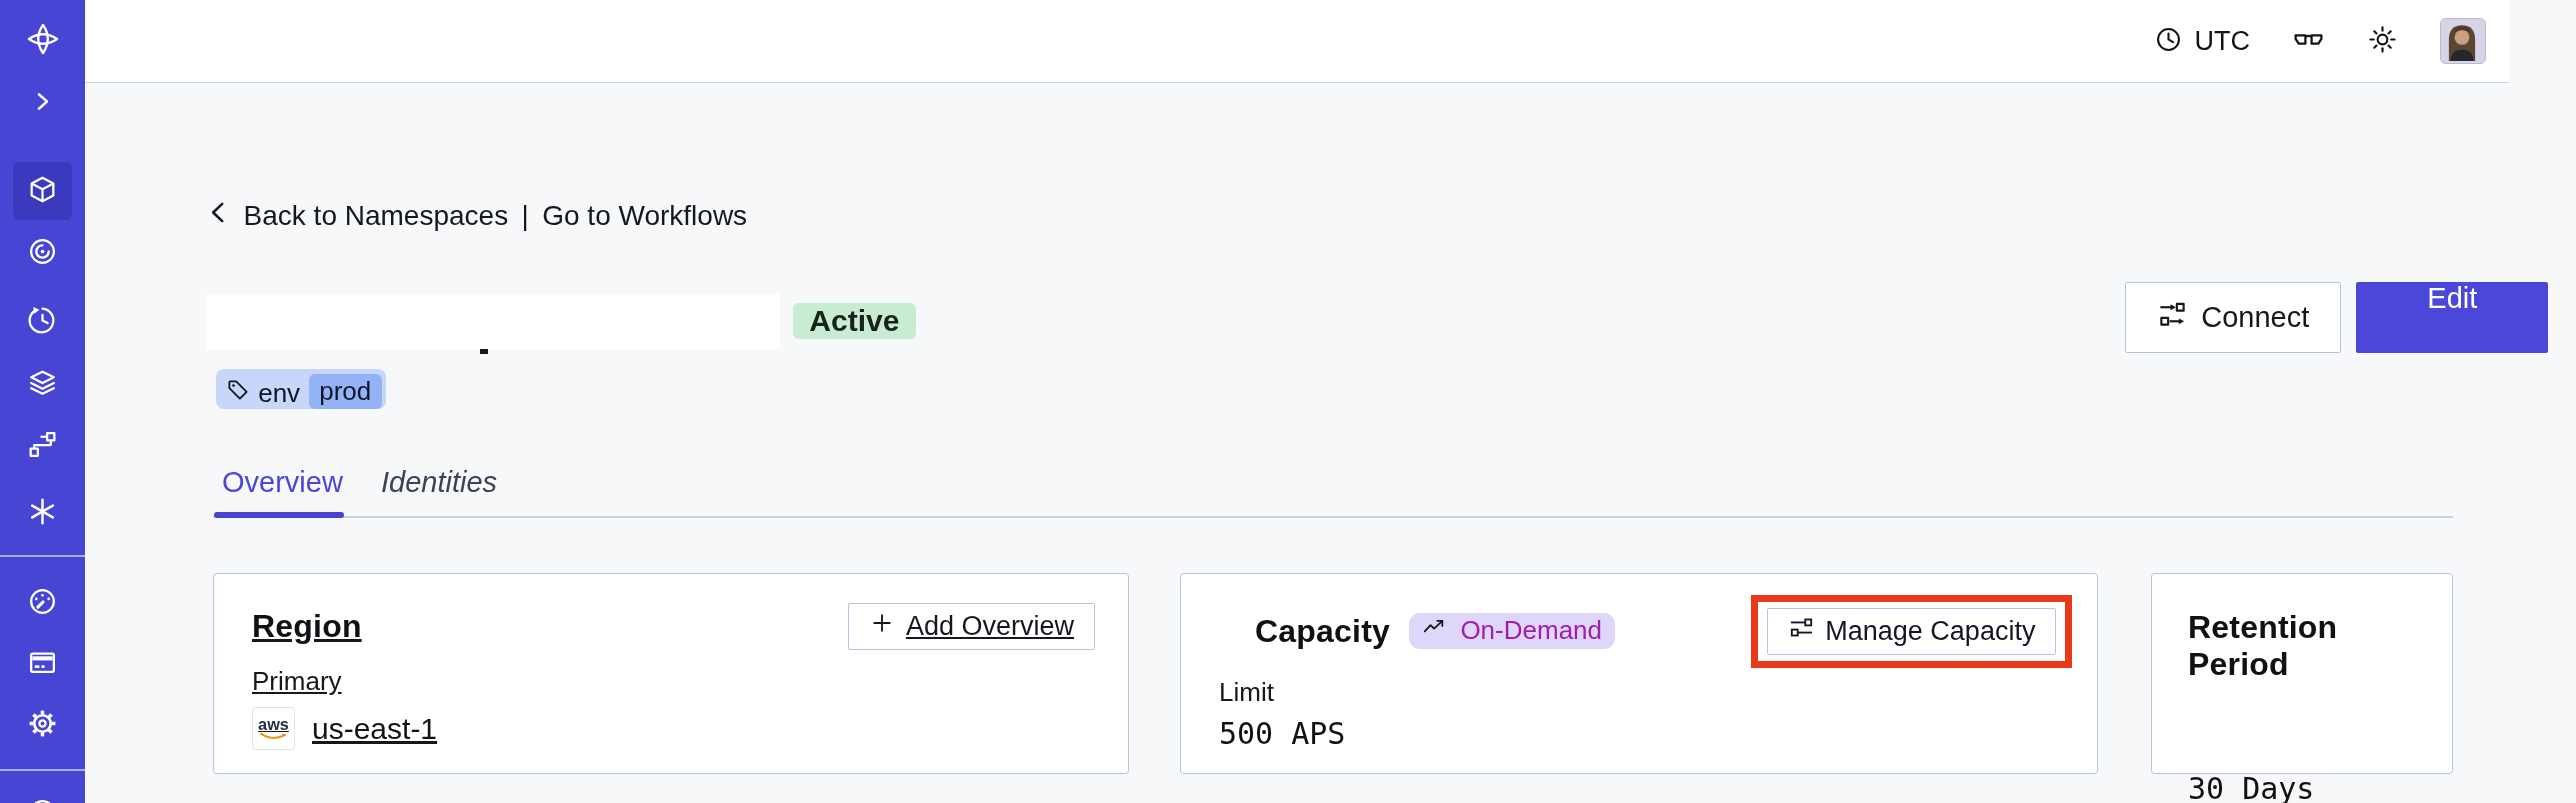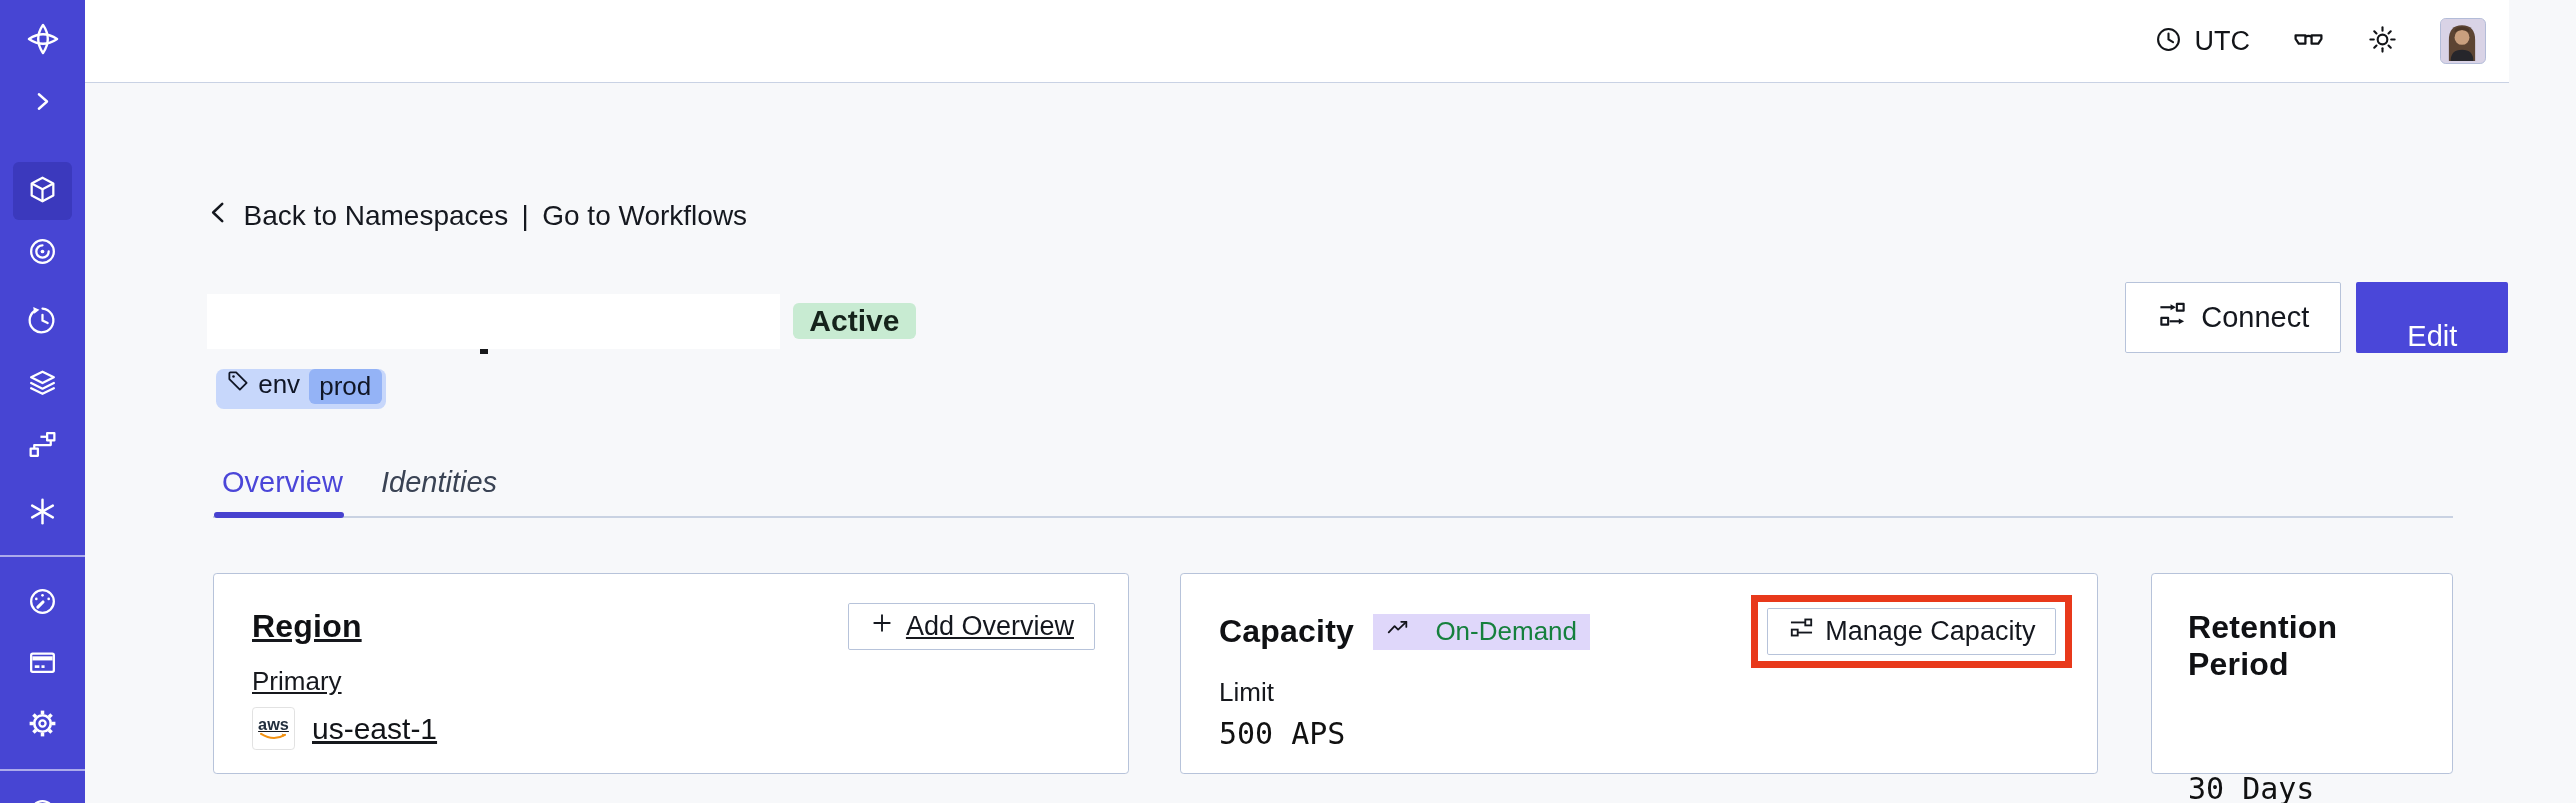--- a/index.html
+++ b/index.html
@@ -30,51 +30,51 @@
 
   
   .name-redacted { position:absolute; left:207px; top:294px; width:573px; height:55px; background:#FFFFFF; }
   .name-dot { position:absolute; left:480px; top:349px; width:7.7px; height:4.8px; background:#17181B; }
   .status-badge { position:absolute; left:793px; top:303px; height:36px; padding:0 16.3px; background:#C8EBD2;
                   border-radius:5.8px; display:flex; align-items:center; font-size:30px; color:#15231B;font-weight:bold; }
 
   .top-actions { position:absolute; left:2125px; top:282px; display:flex; gap:15.3px; }
   .btn-connect { width:216px; height:71px; background:#fff; border:1.9px solid #B7C3DA; border-radius:1.9px;
                  display:flex; align-items:center; justify-content:center; gap:13.4px; font-size:29px; color:#14171E; cursor:pointer; }
-  .btn-edit { width:152px; height:71px; background:#4A47D9; border:none; border-radius:1.9px;
-              display:flex; align-items:flex-end; justify-content:center; font-size:29px; color:#FFFFFF; cursor:pointer; }
+  .btn-edit { width:192px; height:71px; background:#4A47D9; border:none; border-radius:1.9px;
+              display:flex; align-items:flex-start; justify-content:center; font-size:29px; color:#FFFFFF; cursor:pointer; }
 
   
   .tag { position:absolute; left:216px; top:369px; height:40px; background:#C7D7FB; border-radius:7.7px;
-         display:flex; align-items:flex-start; gap:8.6px; padding:0 3.8px 0 9.6px; font-size:26px; color:#101626; }
+         display:flex; align-items:flex-end; gap:8.6px; padding:0 3.8px 0 9.6px; font-size:26px; color:#101626; }
   .tag-chip { background:#94B3F6; border-radius:5.8px; padding:1.9px 10.5px; }
 
   
   .tabs-rule { position:absolute; left:213px; top:516px; width:2240px; height:1.9px; background:#C9D2E2; }
   .tab { position:absolute; top:466px; font-size:29px; cursor:pointer; }
   .tab-overview { left:222px; color:#4B46D8; }
   .tab-identities { left:381px; color:#3A4354;font-style:italic; }
   .tab-underline { position:absolute; left:214px; top:512px; width:130px; height:5.8px; background:#4742CF; border-radius:2.9px; }
 
   
   .card { position:absolute; top:573px; height:201px; background:#FFFFFF; border:1.9px solid #B7C3DA; border-radius:3.8px; }
   .card-region   { left:213px;  width:916px; padding:29px 33px 0 38px;text-decoration:underline; }
   .card-capacity { left:1180px; width:918px; padding:21px 25px 0 38px; }
   .card-retention{ left:2151px; width:302px; padding:35px 19px 0 36px; }
   .card-head { display:flex; align-items:center; justify-content:space-between; }
   .card-title { font-size:32px; font-weight:600; color:#101114; letter-spacing:0.2px; }
-  .card-title-group { display:flex; align-items:flex-end; gap:19px; }
+  .card-title-group { display:flex; align-items:flex-start; gap:19px;margin-left:36px; }
   .card-label { font-size:26px; color:#16181D; margin-top:16.3px; }
   .mono-value { font-family:"DejaVu Sans Mono",monospace; font-size:30px; color:#111; margin-top:7.7px; }
 
   .btn-small { height:47px; background:#fff; border:1.9px solid #B7C3DA; border-radius:1.9px; display:flex;
                align-items:center; justify-content:center; gap:10.5px; font-size:27px; color:#14171E; padding:0 20px; cursor:pointer; }
 
-  .badge-ondemand { height:36px; background:#DFD7FA; border-radius:0; display:flex; align-items:center;
-                    gap:24px; padding:0 13.4px; font-size:26px; color:#15803d; }
+  .badge-ondemand { height:36px; background:#DFD7FA; border-radius:11px; display:flex; align-items:center;
+                    gap:13px; padding:0 13.4px; font-size:26px; color:#a21caf; }
 
   .annotation { border:7.7px solid #E8391B; padding:5.8px 8.6px; }
 
   .region-row { display:flex; align-items:center; gap:17px; margin-top:10px; }
   .aws-badge { width:43px; height:43px; background:#fff; border:1.9px solid #E2E2E2; border-radius:3.8px;
                display:flex; flex-direction:column; align-items:center; justify-content:center; }
   .aws-text { font-size:16.3px; font-weight:700; color:#232F3E; line-height:14.4px; }
   .region-value { font-size:30px; color:#121418; }
   .retention-value { margin-top:88px; }
 </style>

